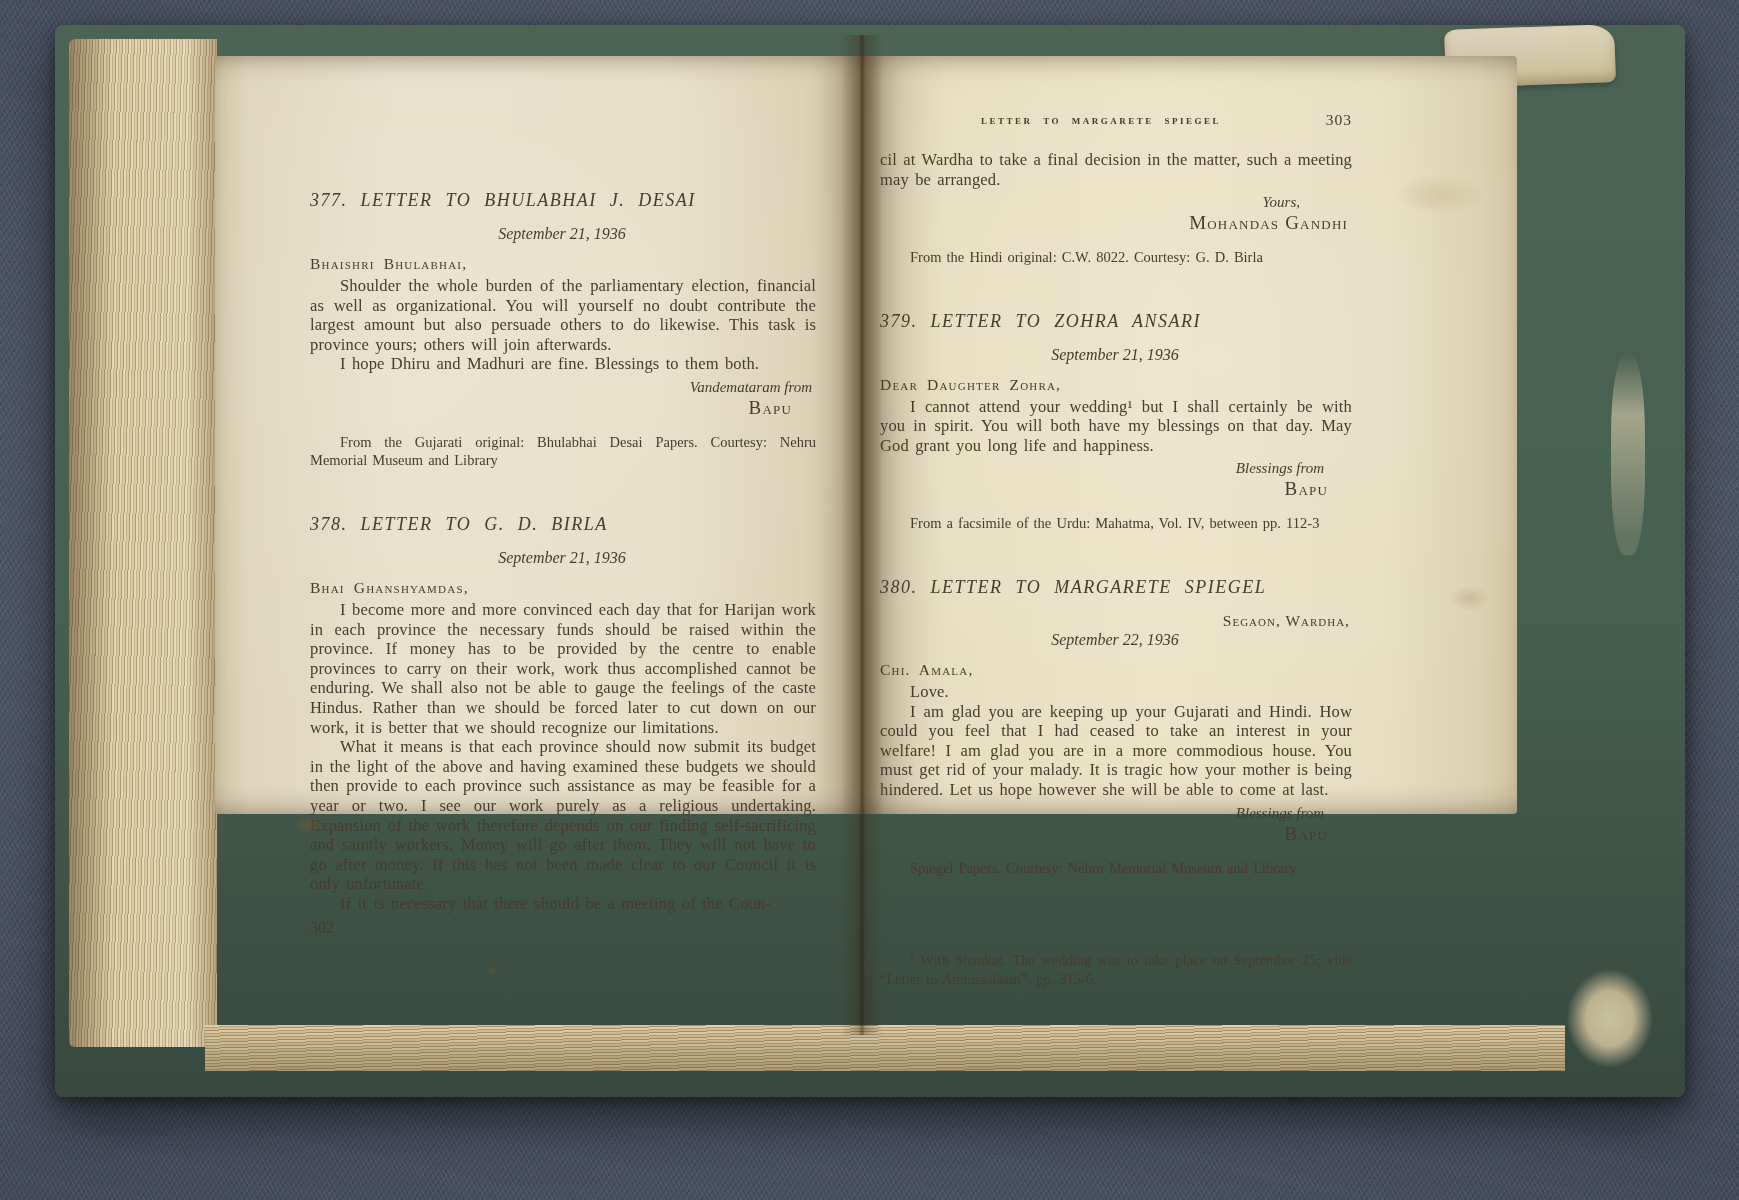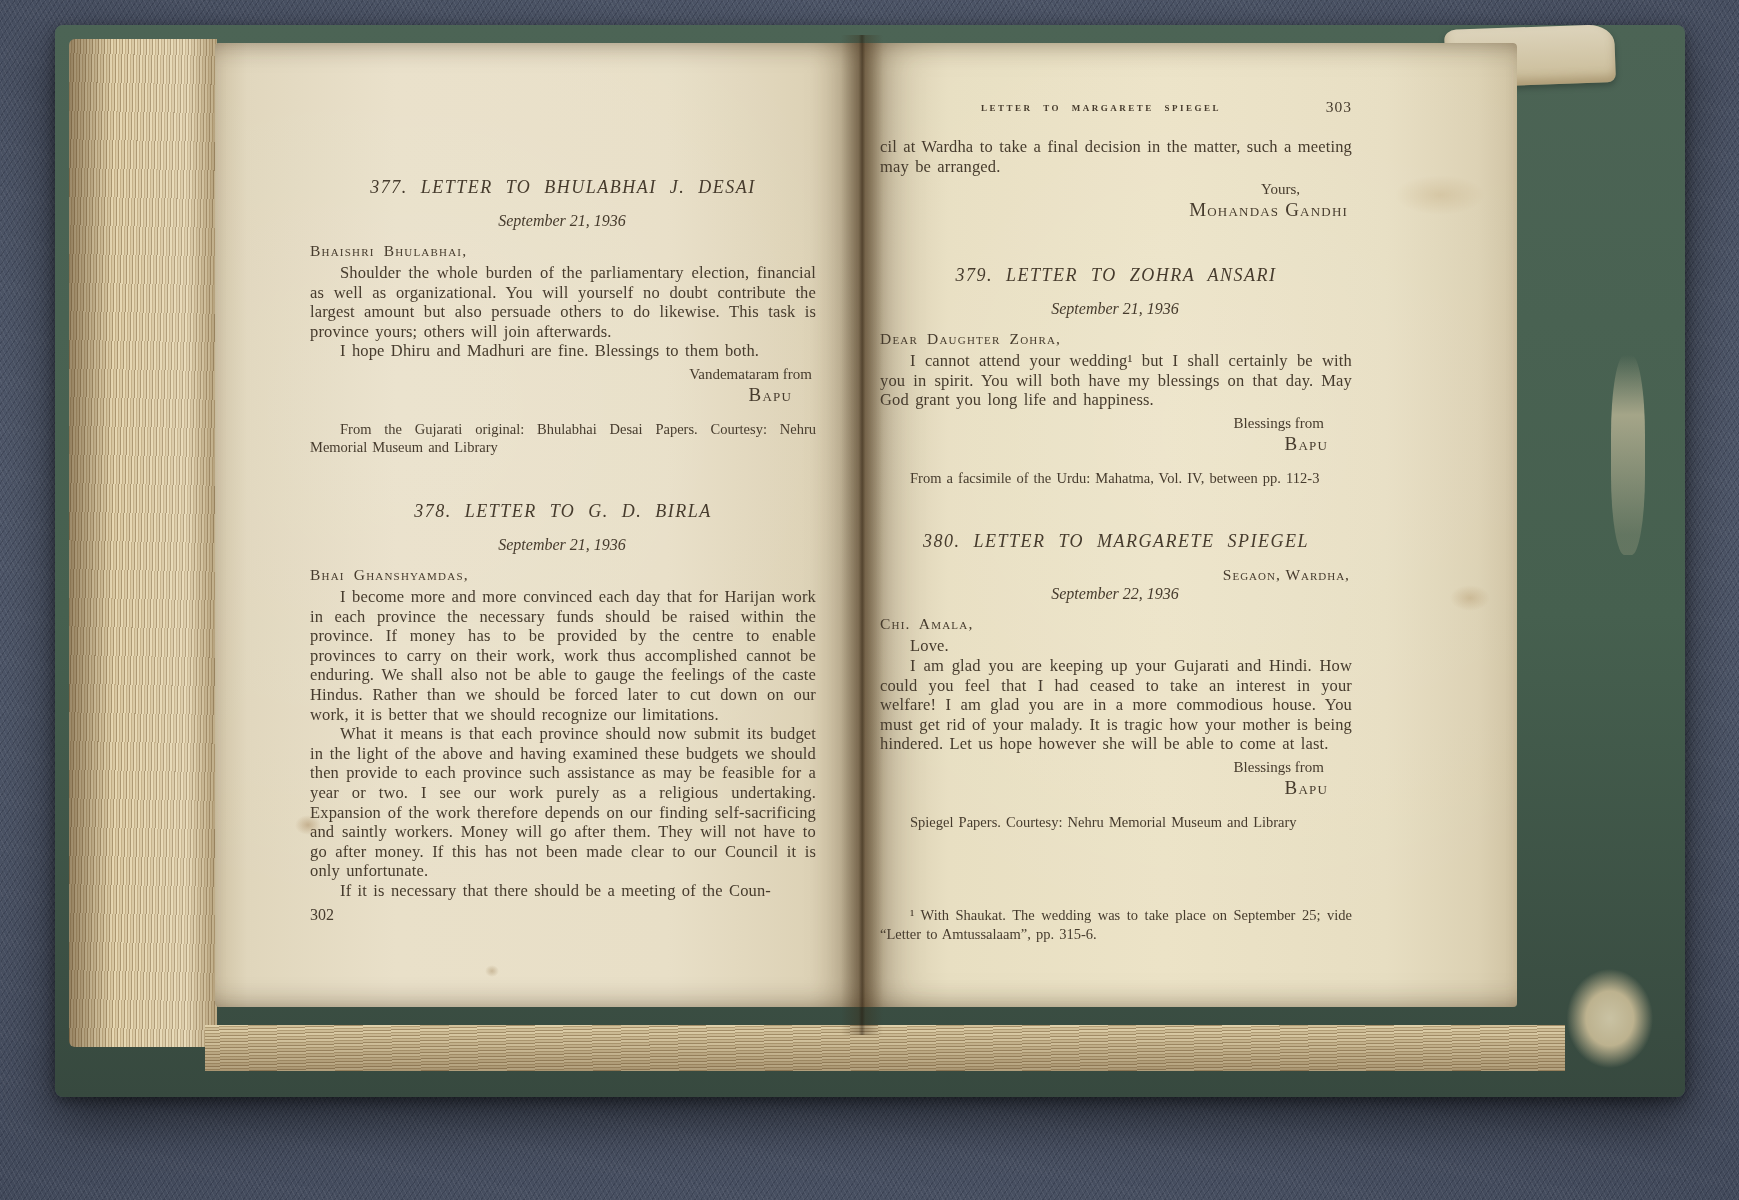--- a/index.html
+++ b/index.html
@@ -38,21 +38,21 @@
       repeating-linear-gradient(90deg, #e9dab6 0 2px, #c8b38a 2px 3px, #dccaa5 3px 4px, #b7a176 4px 5px);
   }
   
   .edge-bottom{
     position:absolute;left:150px;right:120px;bottom:26px;height:46px;
     background:
       linear-gradient(180deg, rgba(0,0,0,0) 0%, rgba(90,65,35,0.35) 100%),
       repeating-linear-gradient(178deg, #e0d1ab 0 2px, #b4a078 2px 3px, #d3c29b 3px 5px, #a6916b 5px 6px);
   }
   .page{
-    position:absolute;top:18px;height:964px;
+    position:absolute;top:31px;height:758px;
   }
   .page-left{
     left:160px;width:647px;
     background:
       radial-gradient(120% 90% at 32% 38%, rgba(255,255,255,0.10), rgba(0,0,0,0) 62%),
       linear-gradient(90deg, #cfc2a4 0%, #e0d6bc 5%, #e9e0c9 28%, #e8dfc7 70%, #ddd2b6 92%, #cbbd9e 100%);
     box-shadow:inset -28px 0 38px -16px rgba(62,44,22,0.50), inset 0 14px 22px -14px rgba(70,50,25,0.35), inset 0 -16px 24px -16px rgba(70,50,25,0.35);
     border-radius:4px 0 0 4px;
   }
   .page-right{
@@ -101,33 +101,33 @@
   .rh-title{
     position:absolute;left:0;right:30px;text-align:center;
     font-size:13px;font-weight:700;letter-spacing:2.5px;word-spacing:5px;
     font-variant:small-caps;text-transform:lowercase;
   }
   .rh-num{position:absolute;right:0;top:-1px;font-size:15.5px;letter-spacing:1px;}
 
   .letter{margin-top:44px;}
   .letter.first{margin-top:16px;}
   .letter-heading{
-    margin:0 0 14px 0;text-align:center;
+    margin:0 0 14px 0;
     font-style:italic;font-weight:400;font-size:18px;
     letter-spacing:1.5px;word-spacing:7px;font-family:Liberation Serif, serif;
   }
   .letter-date{font-style:italic;text-align:center;font-size:16px;margin-bottom:12px;padding-right:2px;}
   .letter-place{font-variant:small-caps;text-align:right;font-size:15.5px;letter-spacing:1px;margin-bottom:1px;padding-right:2px;}
   .letter-place + .letter-date{margin-top:0;}
   .salutation{font-variant:small-caps;font-size:15.5px;letter-spacing:1.2px;word-spacing:4px;margin-bottom:3px;}
   .body-para{
     margin:0;text-align:justify;text-indent:30px;
     font-size:16.5px;line-height:19.6px;word-spacing:2px;letter-spacing:0.15px;
   }
-  .valediction{text-align:right;font-size:15px;margin-top:5px;padding-right:4px;}
+  .valediction{font-style:italic;text-align:right;font-size:15px;margin-top:5px;padding-right:4px;}
   .signature{font-variant:small-caps;text-align:right;font-size:19px;letter-spacing:1.2px;padding-right:24px;margin-top:1px;}
   .source-note{
     margin:14px 0 0 0;text-align:justify;text-indent:30px;
     font-size:14.5px;line-height:18.5px;word-spacing:1.5px;
   }
   .page-number-left{font-size:16px;margin-top:6px;}
   .footnote{
     margin:74px 0 0 0;text-align:justify;text-indent:30px;
     font-size:14.5px;line-height:19px;word-spacing:1.5px;
   }
@@ -174,20 +174,21 @@
       <div class="page-inner">
         <div class="running-header">
           <span class="rh-title">Letter to Margarete Spiegel</span>
           <span class="rh-num">303</span>
         </div>
 
         <div class="letter first">
           <p class="body-para" style="text-indent:0;">cil at Wardha to take a final decision in the matter, such a meeting may be arranged.</p>
           <div class="valediction" style="padding-right:52px;">Yours,</div>
           <div class="signature" style="padding-right:4px;">Mohandas Gandhi</div>
+          <p class="source-note">From the Hindi original: C.W. 8022. Courtesy: G. D. Birla</p>
         </div>
 
         <div class="letter">
           <h2 class="letter-heading">379. LETTER TO ZOHRA ANSARI</h2>
           <div class="letter-date">September 21, 1936</div>
           <div class="salutation">Dear Daughter Zohra,</div>
           <p class="body-para">I cannot attend your wedding¹ but I shall certainly be with you in spirit. You will both have my blessings on that day. May God grant you long life and happiness.</p>
           <div class="valediction" style="padding-right:28px;">Blessings from</div>
           <div class="signature">Bapu</div>
           <p class="source-note">From a facsimile of the Urdu: Mahatma, Vol. IV, between pp. 112-3</p>

